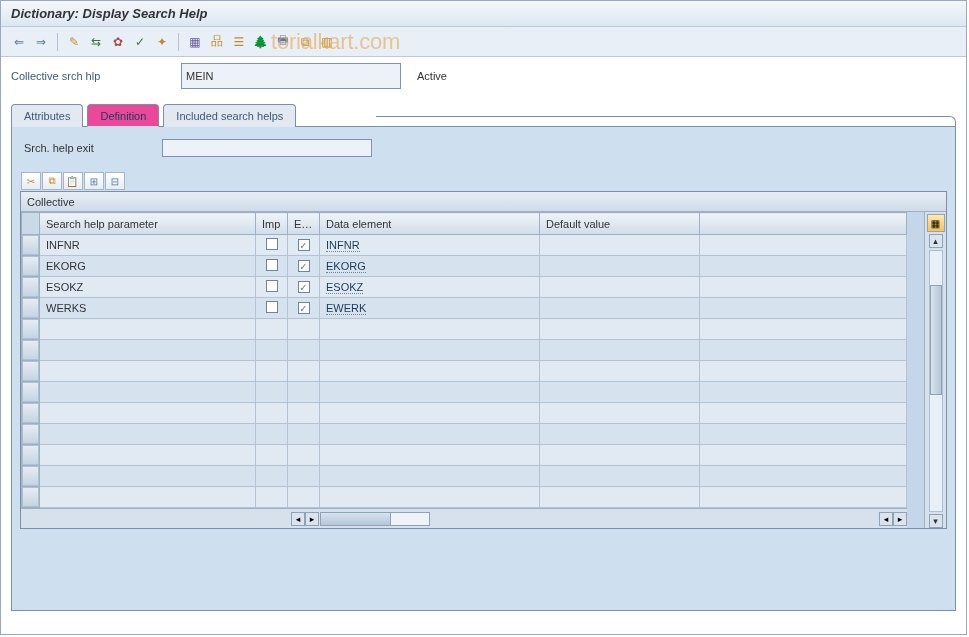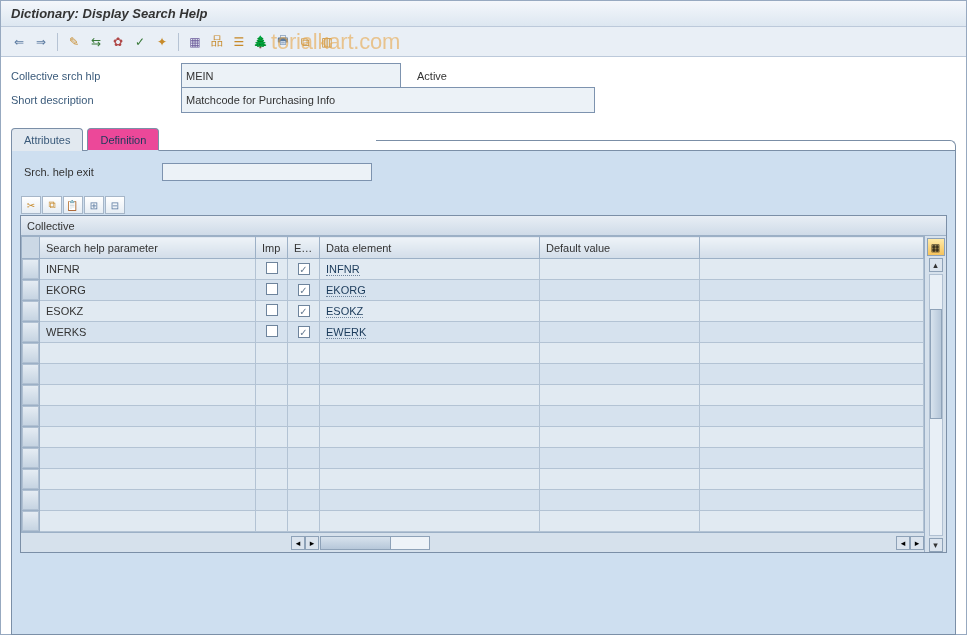--- a/index.html
+++ b/index.html
@@ -36,21 +36,21 @@
   .exit-row .lbl { width: 138px; color: #333; }
   .exit-row input { width: 210px; height: 18px; border: 1px solid #7d93af; background: #ecf2f7; padding: 0 4px; font-size: 11px; }
   
   
   .mini-toolbar { display: flex; gap: 1px; padding: 1px; margin-bottom: 0; }
   .mini-toolbar .mbtn { width: 20px; height: 18px; border: 1px solid #a6b6c8; background: linear-gradient(to bottom,#fff,#e6edf4); display: inline-flex; align-items:center; justify-content:center; cursor: pointer; font-size: 10px; }
   
   
   .grid-wrap { border: 1px solid #7b8fa7; background: #c4d6e8; }
   .grid-title { height: 20px; background: linear-gradient(to bottom,#e8eef5,#cfdbe8); border-bottom: 1px solid #9cb0c6; padding-left: 6px; display:flex; align-items:center; color: #333; }
-  .grid-body { display: flex; }
+  .grid-body { display: flex; gap: 17px; }
   .grid-main { flex: 1; overflow: hidden; }
   .grid-side { width: 22px; border-left: 1px solid #9cb0c6; background: #d6e1ec; display: flex; flex-direction: column; align-items:center; }
   .grid-side .cfg { width: 18px; height: 18px; margin: 2px 0; border: 1px solid #8ea2b8; background: linear-gradient(to bottom,#ffeaa7,#f6c35c); cursor:pointer; display:flex;align-items:center;justify-content:center; font-size:10px;}
   .grid-side .vtrack { flex: 1; background: #e8eff6; width: 14px; border: 1px solid #b0c0d2; margin: 2px 0; position: relative;}
   .grid-side .vthumb { position:absolute; top:34px; left:0; right:0; height:110px; background: linear-gradient(to right,#d7e2ed,#b6c7d9); border:1px solid #8ea2b8; }
   .grid-side .arrow { width: 14px; height: 14px; background: #dbe4ee; border: 1px solid #8ea2b8; display:flex;align-items:center;justify-content:center;font-size:9px; cursor:pointer; color:#333;}
   
   table.alv { border-collapse: collapse; width: 100%; background: #e1eaf2; table-layout: fixed; }
   table.alv th { height: 22px; background: linear-gradient(to bottom,#eef3f8,#d2dde9); border: 1px solid #9cb0c6; text-align: left; padding: 0 6px; font-weight: normal; color: #333; font-size: 11px; overflow:hidden; white-space:nowrap; text-overflow: ellipsis;}
   table.alv td { height: 21px; border: 1px solid #b3c3d4; padding: 0 6px; color: #333; background: #e1eaf2; font-size: 11px;}
@@ -97,29 +97,26 @@
     <span class="btn" style="color:#c78a2a;">▥</span>
     <div class="watermark">torialkart.com</div>
   </div>
 
   <div class="header-area">
     <div class="hdr-row">
       <span class="hdr-label">Collective srch hlp</span>
       <input class="hdr-input" style="width: 220px;" readonly="" value="MEIN">
       <span class="hdr-status">Active</span>
     </div>
-    <div class="hdr-row">
-      <span class="hdr-label">Short description</span>
-      <input class="hdr-input" style="width: 414px;" readonly="" value="Matchcode for Purchasing Info">
-    </div>
   </div>
 
   <div class="tabstrip">
     <div class="tab">Attributes</div>
     <div class="tab active">Definition</div>
+    <div class="tab">Included search helps</div>
     <div class="filler"></div>
     <div class="tab-fill-right"></div>
   </div>
 
   <div class="tabbody">
     <div class="exit-row">
       <span class="lbl">Srch. help exit</span>
       <input readonly="" value="" style="">
     </div>
 

